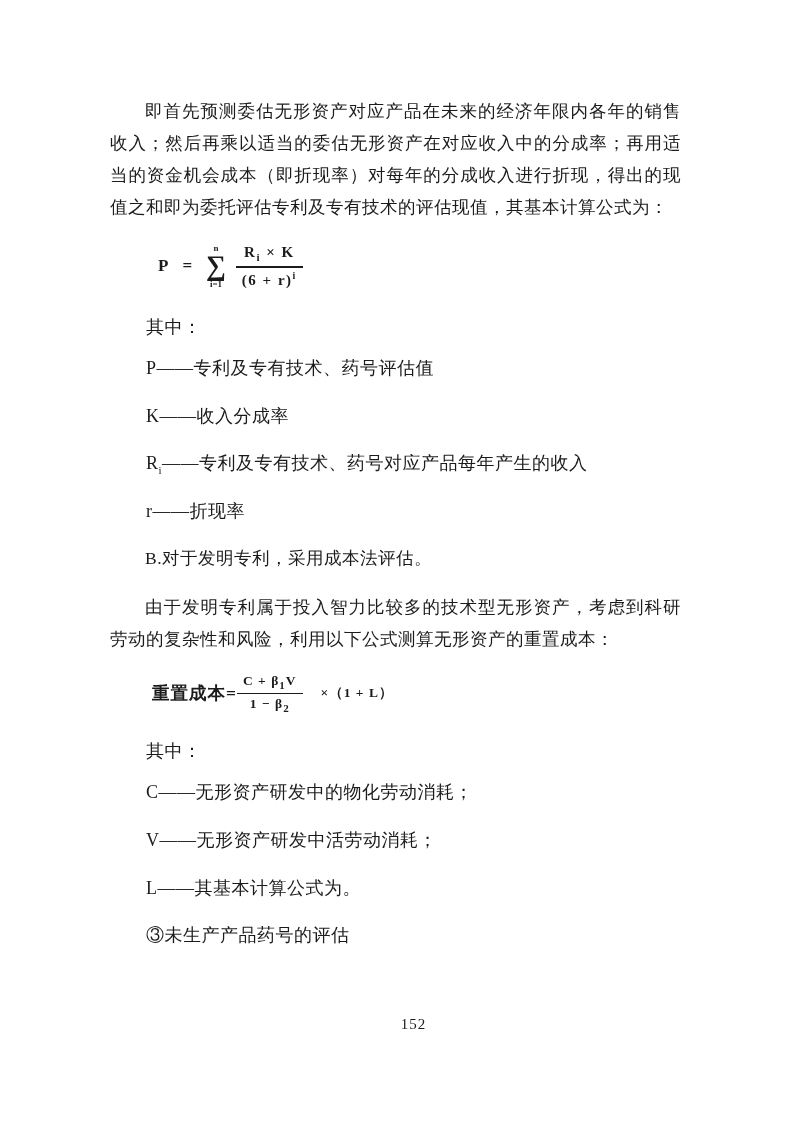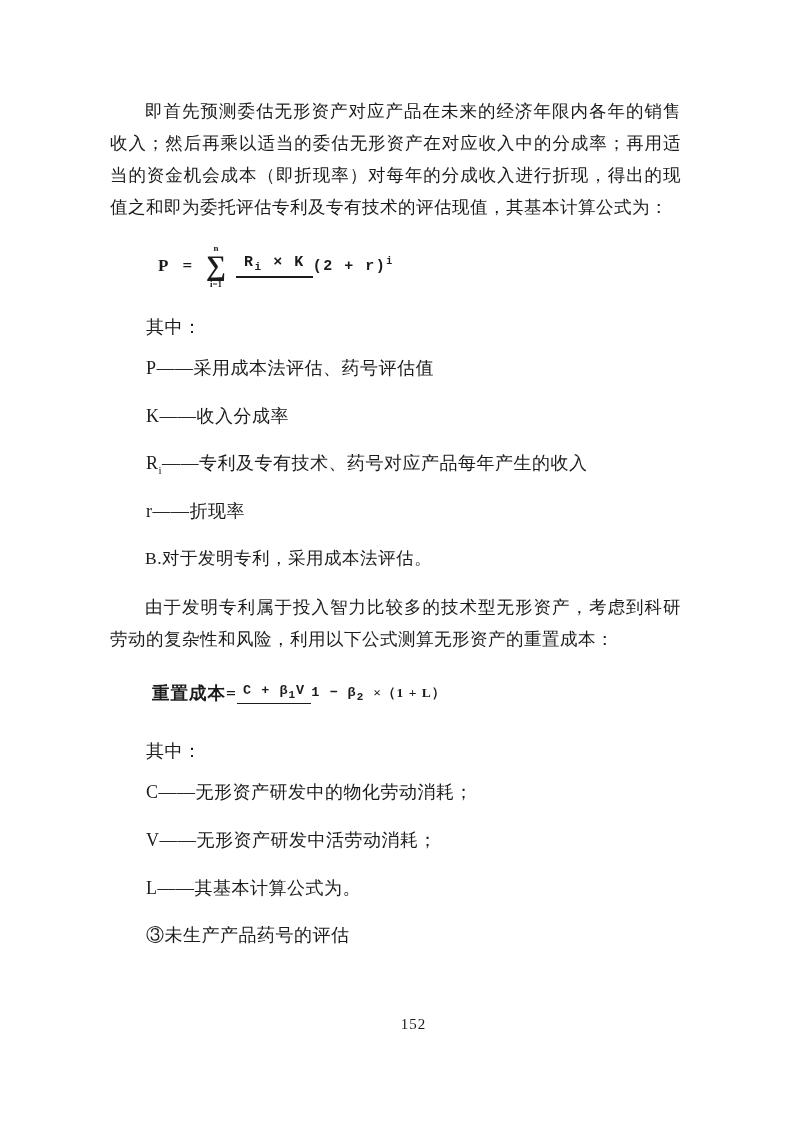--- a/index.html
+++ b/index.html
@@ -71,23 +71,23 @@
     font-weight: 700;
     line-height: 10px;
   }
   .sigma-glyph {
     font-size: 28px;
     line-height: 26px;
     font-weight: 700;
   }
   .frac {
     display: inline-flex;
-    align-items: flex-start;
+    flex-direction: column;
+    align-items: center;
     vertical-align: middle;
-    font-family: Liberation Mono, monospace;
   }
   .frac .num {
     padding: 0 8px 3px 8px;
     border-bottom: 2px solid #1b1b1b;
     font-size: 15px;
     letter-spacing: 1.5px;
     white-space: nowrap;
   }
   .frac .den {
     padding-top: 2px;
@@ -110,21 +110,21 @@
   .formula2 .frac .num,
   .formula2 .frac .den {
     font-size: 13.5px;
     letter-spacing: 1px;
   }
   .formula2 .frac .num { padding: 0 6px 2px 6px; border-bottom-width: 1.5px; }
   .f-rhs {
     font-size: 13.5px;
     font-weight: 700;
     letter-spacing: 1px;
-    margin-left: 9px;
+    margin-left: 18px;
     align-self: center;
   }
   .heading3 {
     font-size: 18px;
     line-height: 22px;
     margin: 19px 0 0 2em;
     letter-spacing: 0.5px;
   }
   .page-number {
     position: absolute;
@@ -146,27 +146,27 @@
   <div class="formula">
     <span class="f-lhs">P</span>
     <span class="f-eq">=</span>
     <span class="sigma-wrap">
       <span class="sigma-limit">n</span>
       <span class="sigma-glyph">∑</span>
       <span class="sigma-limit">i=1</span>
     </span>
     <span class="frac">
       <span class="num"><span>R</span><sub class="dsub">i</sub><span> × K</span></span>
-      <span class="den"><span>(2 + r)</span><sup>i</sup></span>
+      <span class="den"><span>(6 + r)</span><sup>i</sup></span>
     </span>
   </div>
 
   <p class="def">其中：</p>
 
-  <p class="def"><span>P</span><sub class="dsub"></sub><span>——采用成本法评估、药号评估值</span></p>
+  <p class="def"><span>P</span><sub class="dsub"></sub><span>——专利及专有技术、药号评估值</span></p>
   <p class="def"><span>K</span><sub class="dsub"></sub><span>——收入分成率</span></p>
   <p class="def"><span>R</span><sub class="dsub">i</sub><span>——专利及专有技术、药号对应产品每年产生的收入</span></p>
   <p class="def"><span>r</span><sub class="dsub"></sub><span>——折现率</span></p>
 
   <p class="b-line">B.对于发明专利，采用成本法评估。</p>
 
   <p class="para indent para3">由于发明专利属于投入智力比较多的技术型无形资产，考虑到科研劳动的复杂性和风险，利用以下公式测算无形资产的重置成本：</p>
 
   <div class="formula formula2">
     <span class="f-lhs-cn">重置成本=</span>

